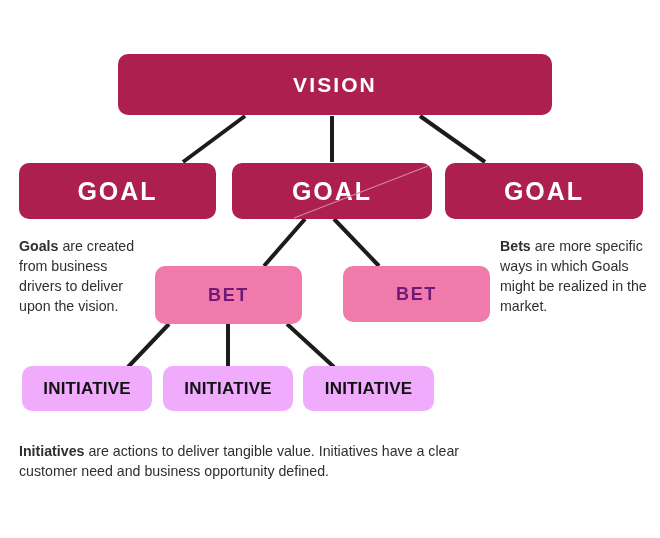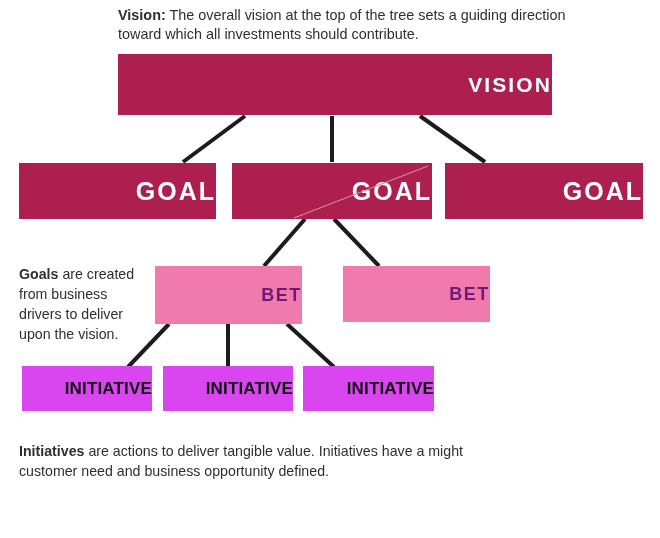--- a/index.html
+++ b/index.html
@@ -27,37 +27,37 @@
     left: 0; top: 0;
     width: 660px;
     height: 538px;
     pointer-events: none;
     z-index: 1;
   }
   
   .node {
     position: absolute;
     box-sizing: border-box;
-    border-radius: 0;
+    border-radius: 10px;
     display: flex;
     align-items: center;
-    justify-content: flex-end;
+    justify-content: center;
     z-index: 2;
     letter-spacing: 0.06em;
   }
   .node-dark {
     background: #ac1f4e;
     color: #ffffff;
   }
   .node-light {
     background: #ef7aab;
     color: #701a75;
   }
   .node-light-black {
-    background: #d946ef;
+    background: #f0abfc;
     color: #111111;
   }
   .node-label {
     font-weight: bold;
     font-family: "Liberation Sans", sans-serif;
     white-space: nowrap;
   }
   .lbl-vision { font-size: 21px; letter-spacing: 0.10em; }
   .lbl-goal   { font-size: 25px; letter-spacing: 0.08em; }
   .lbl-bet    { font-size: 18px; letter-spacing: 0.09em; }
@@ -76,21 +76,20 @@
     width: 470px;
     font-size: 14.4px;
     line-height: 1.32;
   }
   .side-left {
     left: 19px;
     top: 236px;
     width: 128px;
     font-size: 14.2px;
     line-height: 1.42;
-    margin-top: 28px;
   }
   .side-right {
     left: 500px;
     top: 236px;
     width: 148px;
     font-size: 14.2px;
     line-height: 1.42;
   }
   .caption-initiatives {
     left: 19px;
@@ -162,27 +161,27 @@
   <div class="node node-light-black" style="left:22px; top:366px; width:130px; height:45px;">
     <span class="node-label lbl-init">INITIATIVE</span>
   </div>
   <div class="node node-light-black" style="left:163px; top:366px; width:130px; height:45px;">
     <span class="node-label lbl-init">INITIATIVE</span>
   </div>
   <div class="node node-light-black" style="left:303px; top:366px; width:131px; height:45px;">
     <span class="node-label lbl-init">INITIATIVE</span>
   </div>
 
-  <div class="textblock caption-top">
-    <span class="b">Vision:</span><span> The overall vision at the top of the tree sets a guiding direction toward which all investments should contribute.</span>
-  </div>
 
   <div class="textblock side-left">
     <span class="b">Goals</span><span> are created from business drivers to deliver upon the vision.</span>
   </div>
 
+  <div class="textblock side-right">
+    <span class="b">Bets</span><span> are more specific ways in which Goals might be realized in the market.</span>
+  </div>
 
   <div class="textblock caption-initiatives">
-    <span class="b">Initiatives</span><span> are actions to deliver tangible value. Initiatives have a might customer need and business opportunity defined.</span>
+    <span class="b">Initiatives</span><span> are actions to deliver tangible value. Initiatives have a clear customer need and business opportunity defined.</span>
   </div>
 
 
 </div>
 
 </body></html>

